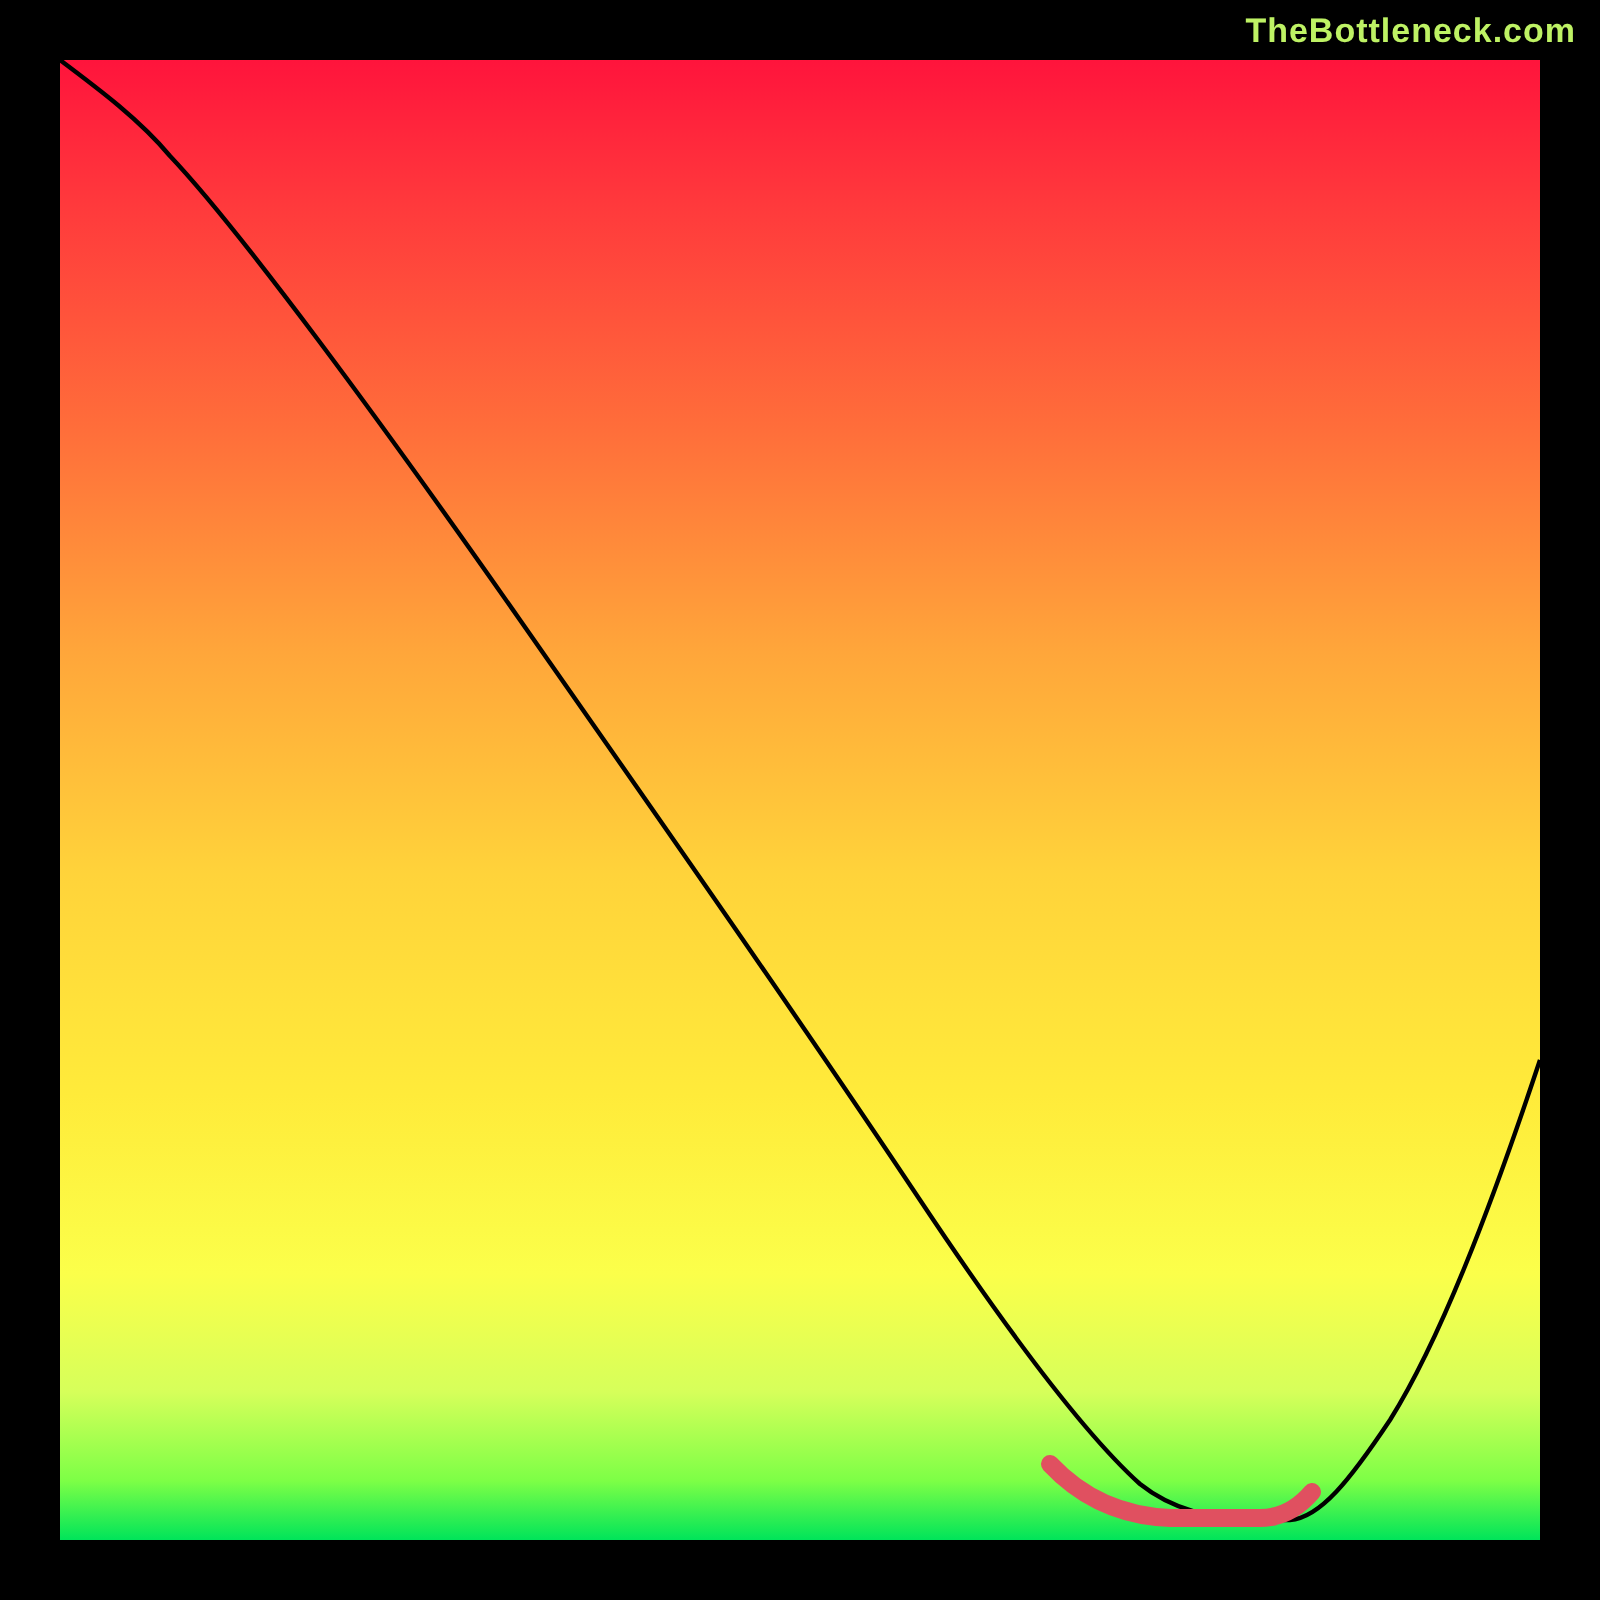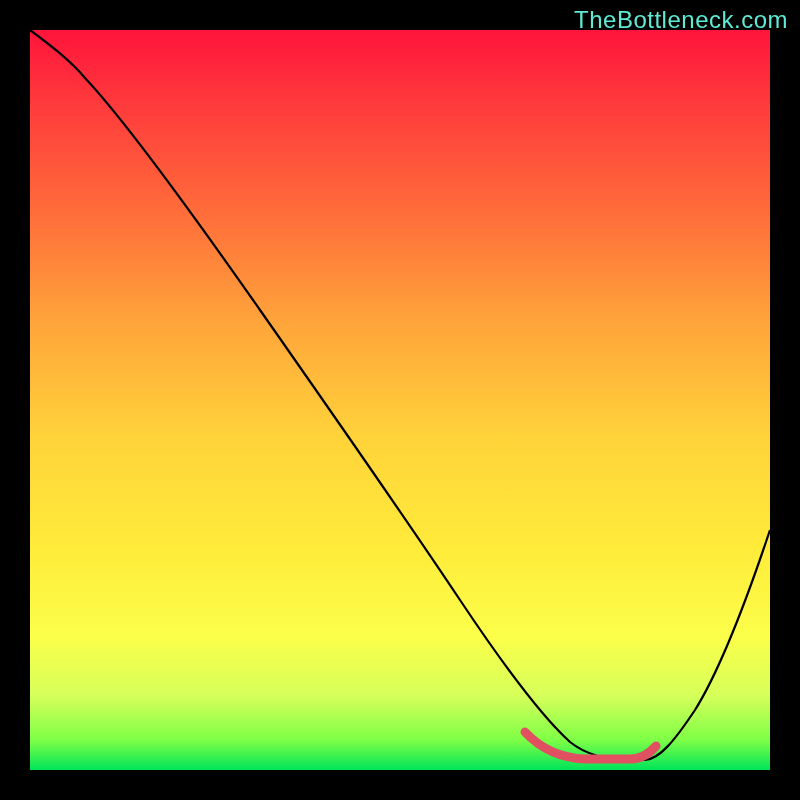--- a/index.html
+++ b/index.html
@@ -8,23 +8,23 @@
     position: relative;
     width: 800px;
     height: 800px;
     background: #000;
   }
   .watermark {
     position: absolute;
     top: 6px;
     right: 12px;
     font-family: Arial, Helvetica, sans-serif;
-    font-size: 24px;
-    font-weight: 400;
-    color: #5eead4;
+    font-size: 17px;
+    font-weight: 700;
+    color: #bef264;
     letter-spacing: 0.5px;
   }
   .plot-area {
     position: absolute;
     left: 30px;
     top: 30px;
     width: 740px;
     height: 740px;
     background: linear-gradient(
       to bottom,

